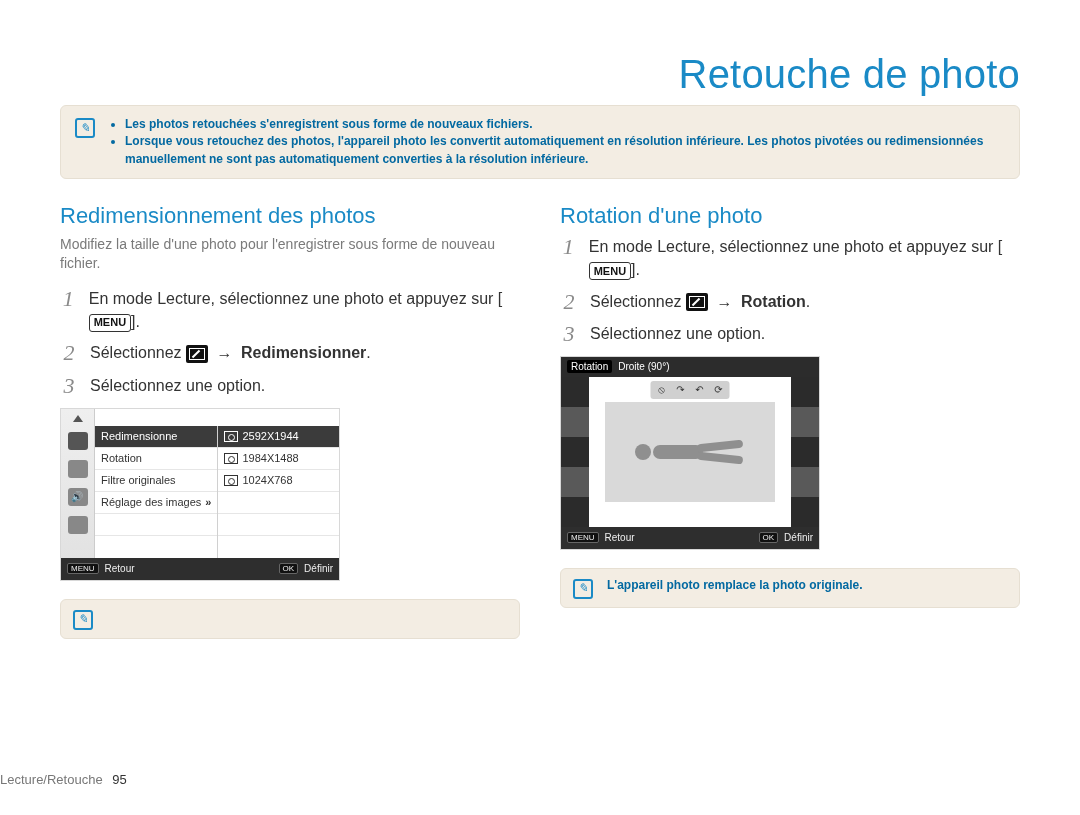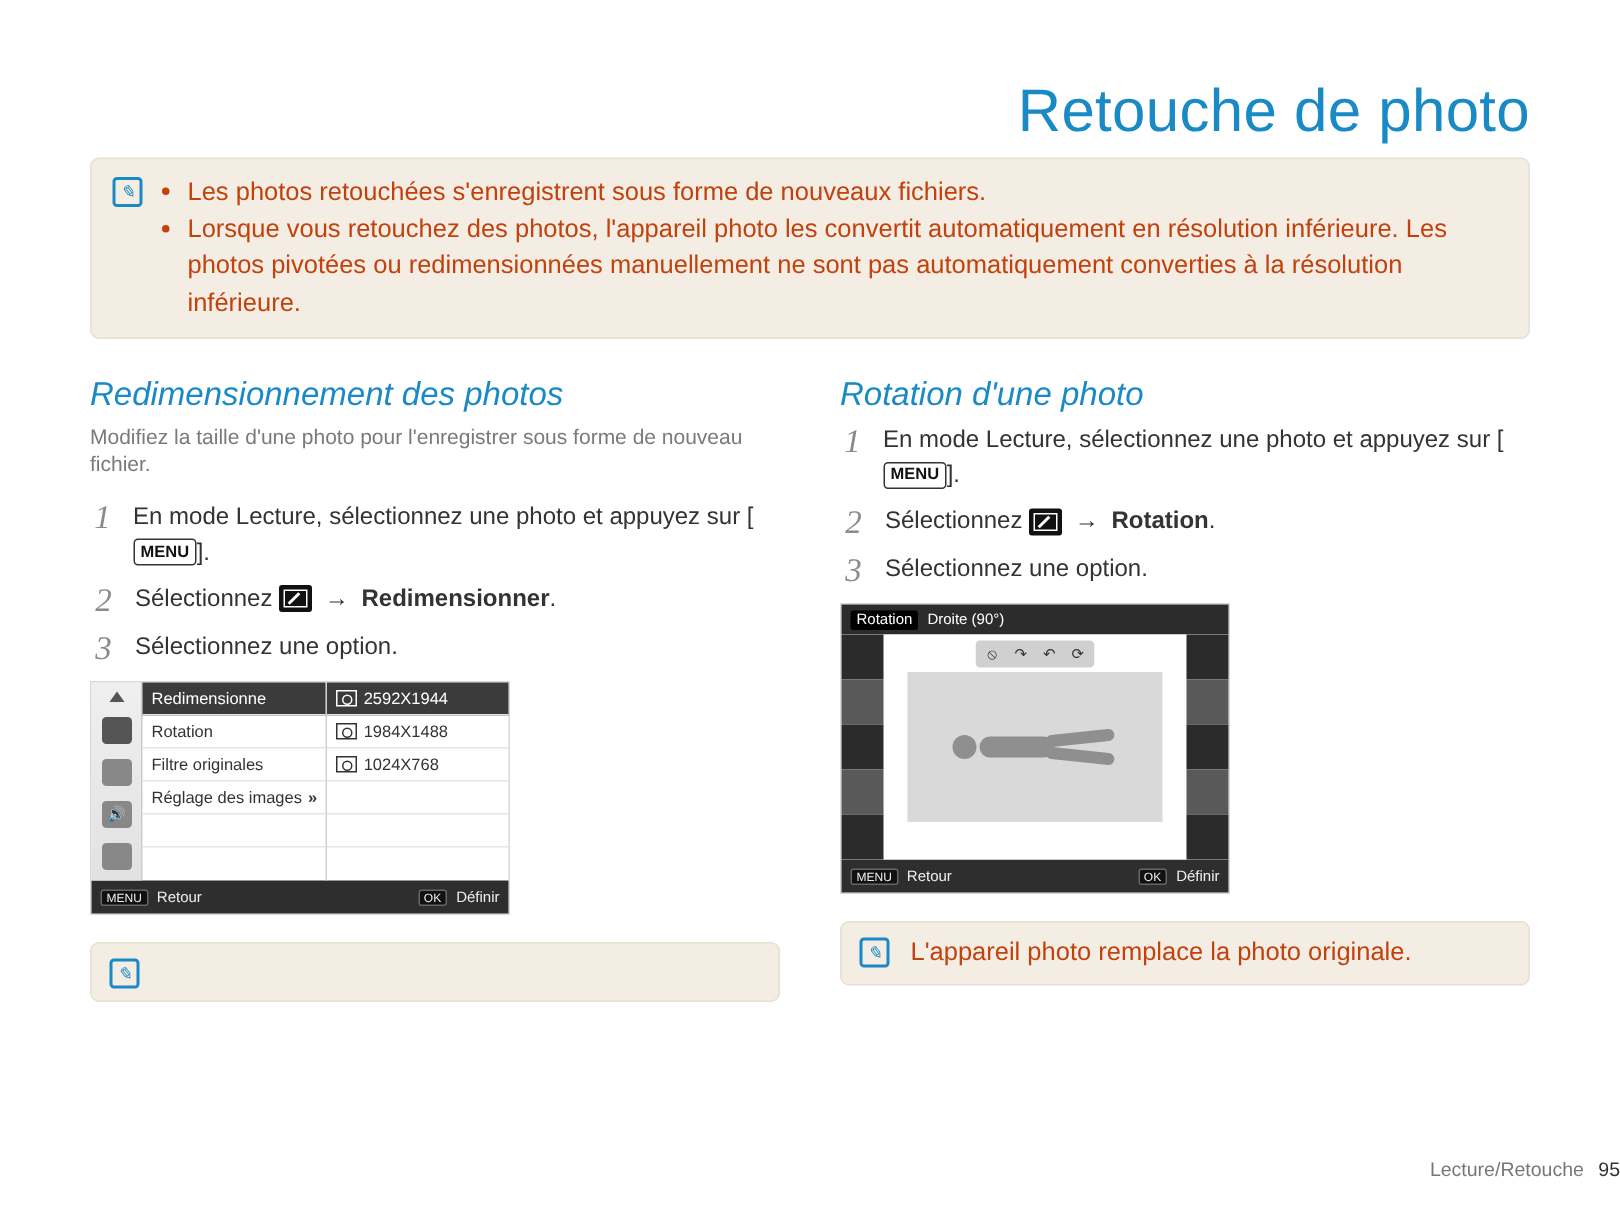--- a/index.html
+++ b/index.html
@@ -58,36 +58,36 @@
     border-radius:3px;
     display:flex;align-items:center;justify-content:center;
     color:var(--blue);
     font-size:12px;
     font-style:italic;
     font-family:serif;
     margin-top:2px;
   }
   .note ul{margin:0;padding-left:16px;}
   .note li,.note .note-text{
-    font-size:17px;
-    color:#c2410c;
+    font-size:12px;
+    color:#0369a1;
     line-height:1.45;
+    font-weight:bold;
   }
   .cols{
     display:flex;
     gap:40px;
     margin-top:24px;
   }
   .col{flex:1;min-width:0;}
   h2.section{
     font-size:22px;
     font-weight:400;
     color:var(--blue);
     margin:0 0 6px 0;
-    font-style:italic;
   }
   .lead{
     font-size:14px;
     color:var(--soft);
     margin:0 0 14px 0;
     line-height:1.35;
   }
   .step{
     display:flex;
     gap:12px;
@@ -162,21 +162,21 @@
     padding-top:6px;gap:10px;
   }
   .side .sicon{
     width:20px;height:18px;border-radius:3px;
     background:#555;
     display:flex;align-items:center;justify-content:center;
     color:#fff;font-size:10px;
   }
   .side .sicon.inactive{background:#888;}
   .screen .menus{
-    flex:1;display:flex;
+    flex:1;display:flex;margin-top:17px;
   }
   .menu-col{
     flex:1;
     border-right:1px solid #d0d0d0;
   }
   .menu-col .row{
     height:22px;
     display:flex;align-items:center;
     padding:0 6px;
     border-bottom:1px solid #e6e6e6;
@@ -251,21 +251,21 @@
     font-size:10px;color:#333;
   }
   .screen2 .footer{
     background:#2e2e2e;color:#eee;
     display:flex;align-items:center;
     height:22px;font-size:10px;
     padding:0 6px;gap:6px;
   }
   .pagefoot{
     position:absolute;bottom:28px;left:0;right:0;
-    text-align:right;font-size:13px;color:#777;margin-top:16px;
+    text-align:left;font-size:13px;color:#777;margin-top:16px;
   }
   .pagefoot .pg{color:#333;margin-left:6px;}
 </style>
 </head>
 <body>
 
 <div class="page">
 
   <h1 class="title">Retouche de photo</h1>
 

